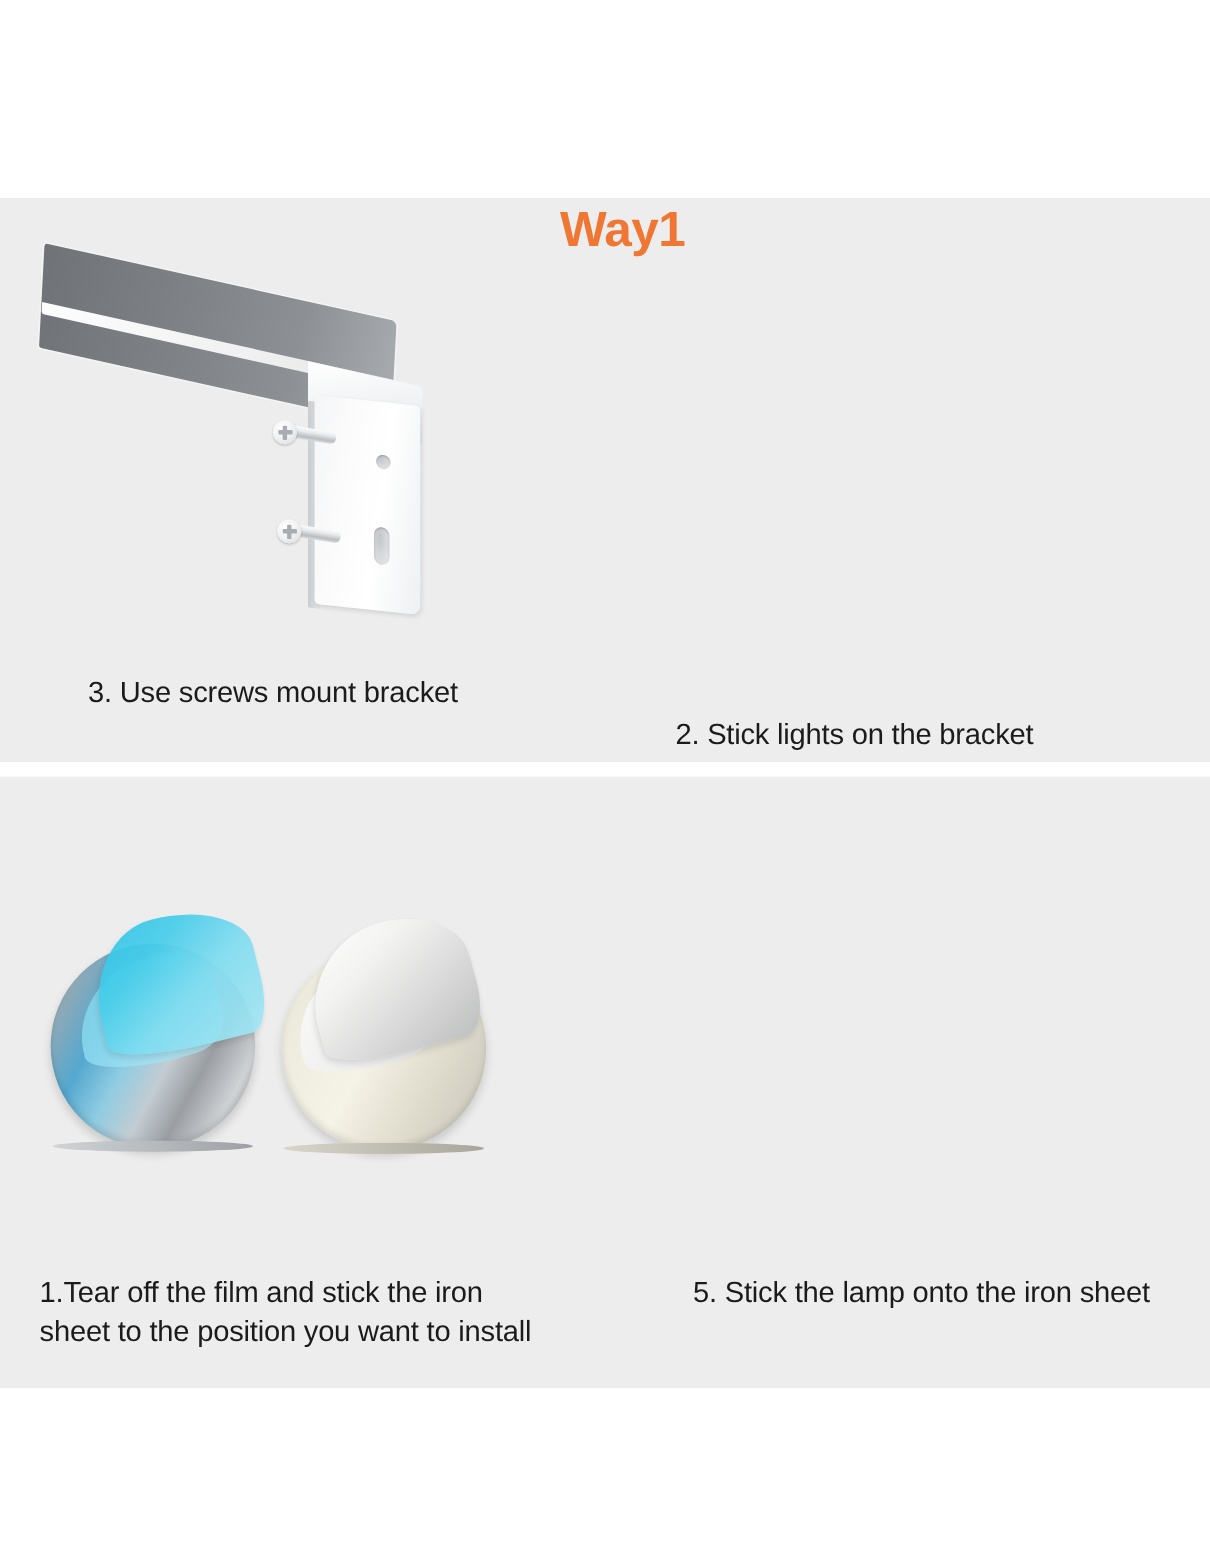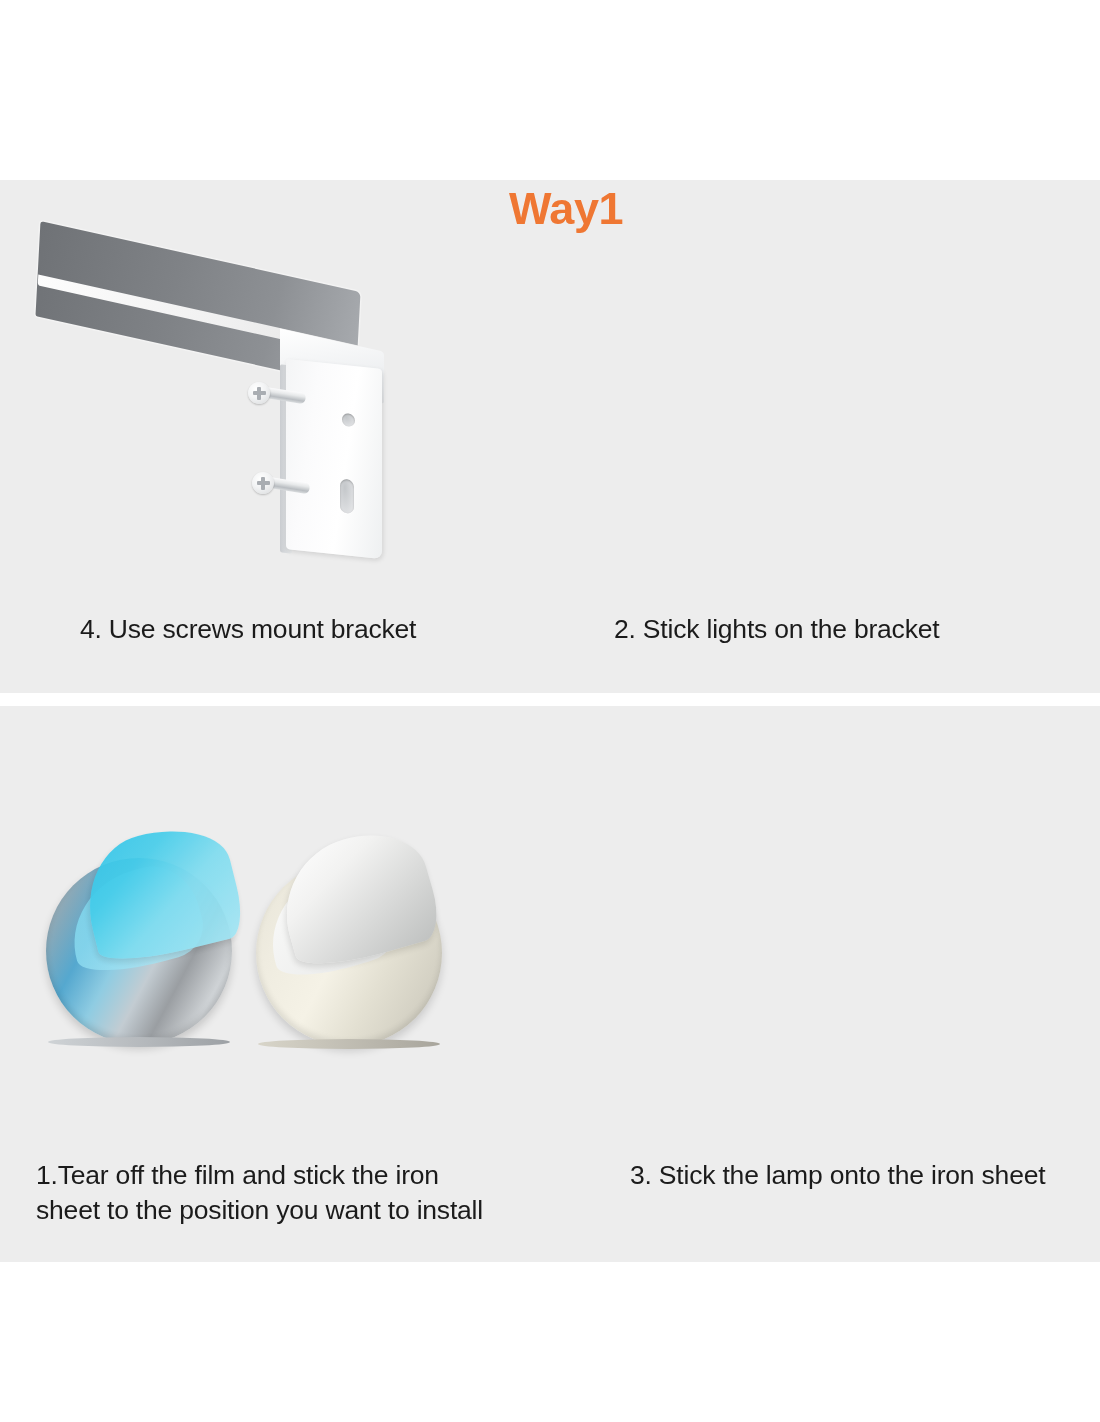--- a/index.html
+++ b/index.html
@@ -203,21 +203,21 @@
     width: 40px; height: 11px;
     background: linear-gradient(180deg, #fbfbfc 0%, #e7e9ea 35%, #b9bdc1 75%, #d9dcde 100%);
     border-radius: 2px 5px 5px 2px;
     transform: rotate(9deg);
     transform-origin: left center;
   }
 
   
   .w1-captions { top: 612px; }
   .w1-captions .step:nth-child(1) .step-caption { padding-left: 80px; }
-  .w1-captions .step:nth-child(2) .step-caption { padding-left: 64px; }
+  .w1-captions .step:nth-child(2) .step-caption { padding-left: 64px; margin-top: 38px; }
 
   
   .w2-row { top: 856px; height: 210px; }
 
   .discs {
     position: absolute;
     left: 40px; top: 0;
     width: 400px; height: 200px;
   }
   .disc {
@@ -335,21 +335,21 @@
 
     <div class="step">
       <div class="step-art">
         
       </div>
     </div>
   </div>
 
   <div class="steps w1-captions">
     <div class="step">
-      <div class="step-caption">4. Use screws mount bracket</div>
+      <div class="step-caption">3. Use screws mount bracket</div>
     </div>
     <div class="step">
       <div class="step-caption">2. Stick lights on the bracket</div>
     </div>
   </div>
 
   <div class="divider"></div>
 
   <div class="section section-way2"></div>
 
@@ -376,17 +376,17 @@
         
       </div>
     </div>
   </div>
 
   <div class="steps w2-captions">
     <div class="step">
       <div class="step-caption">1.Tear off the film and stick the iron sheet to the position you want to install</div>
     </div>
     <div class="step">
-      <div class="step-caption">3. Stick the lamp onto the iron sheet</div>
+      <div class="step-caption">5. Stick the lamp onto the iron sheet</div>
     </div>
   </div>
 
 </div>
 
 </body></html>

